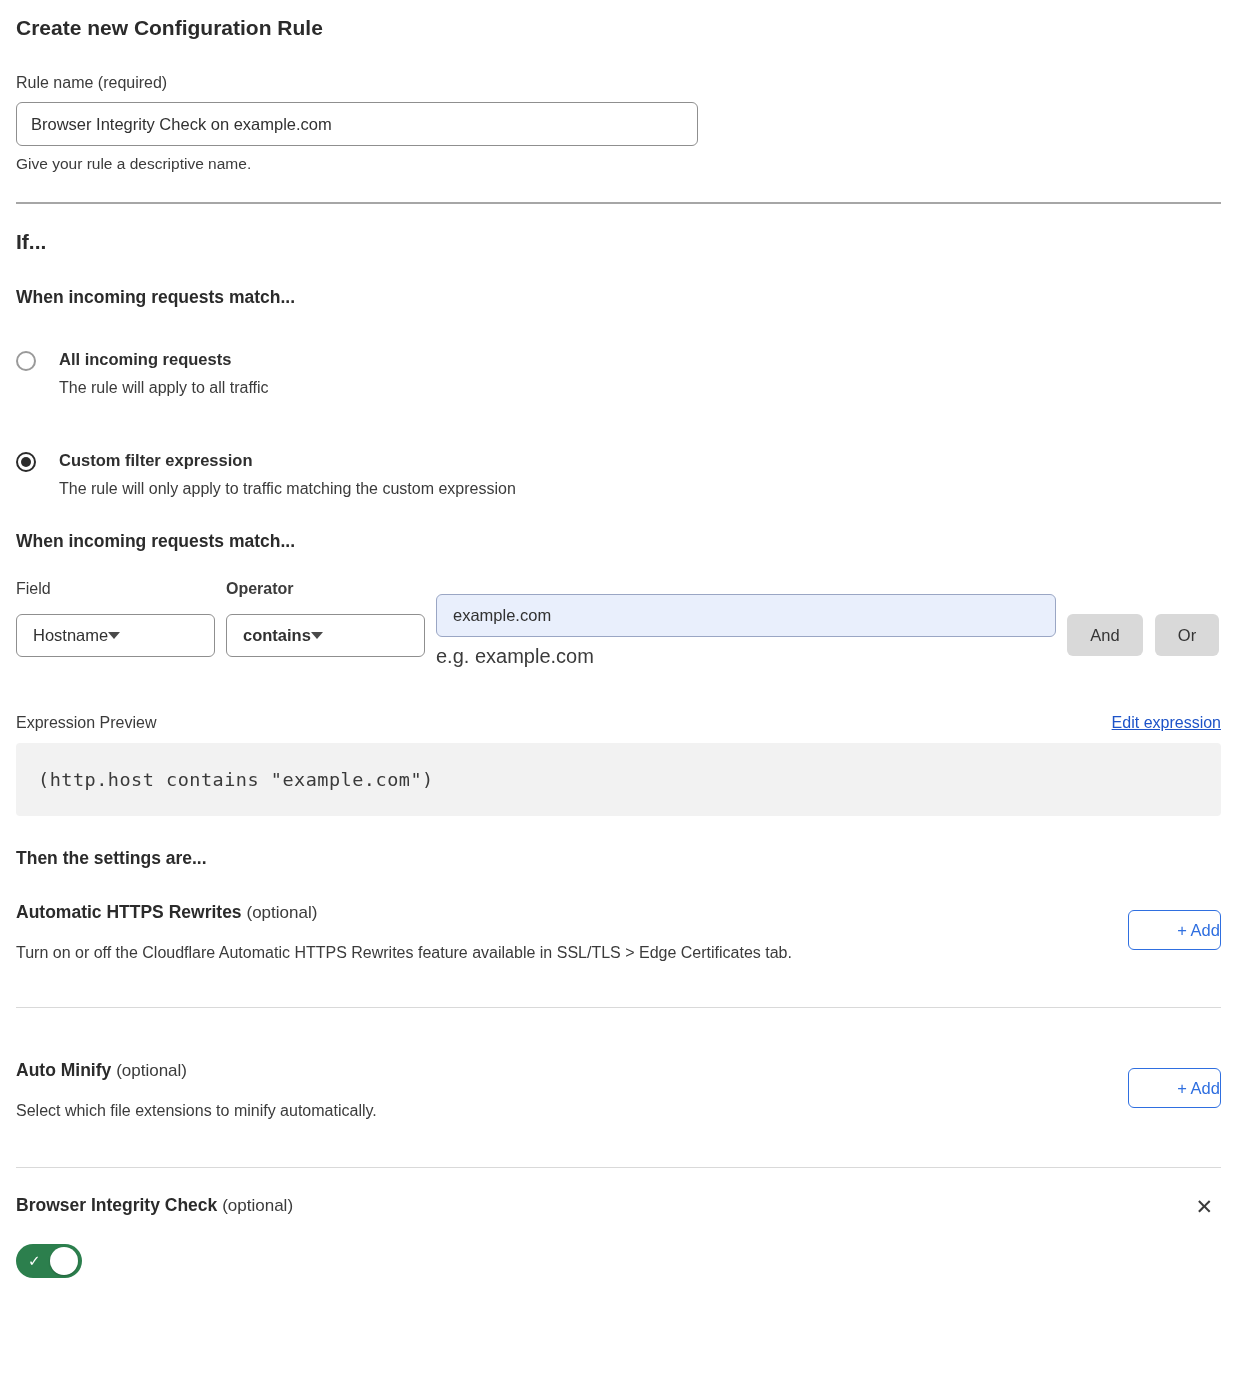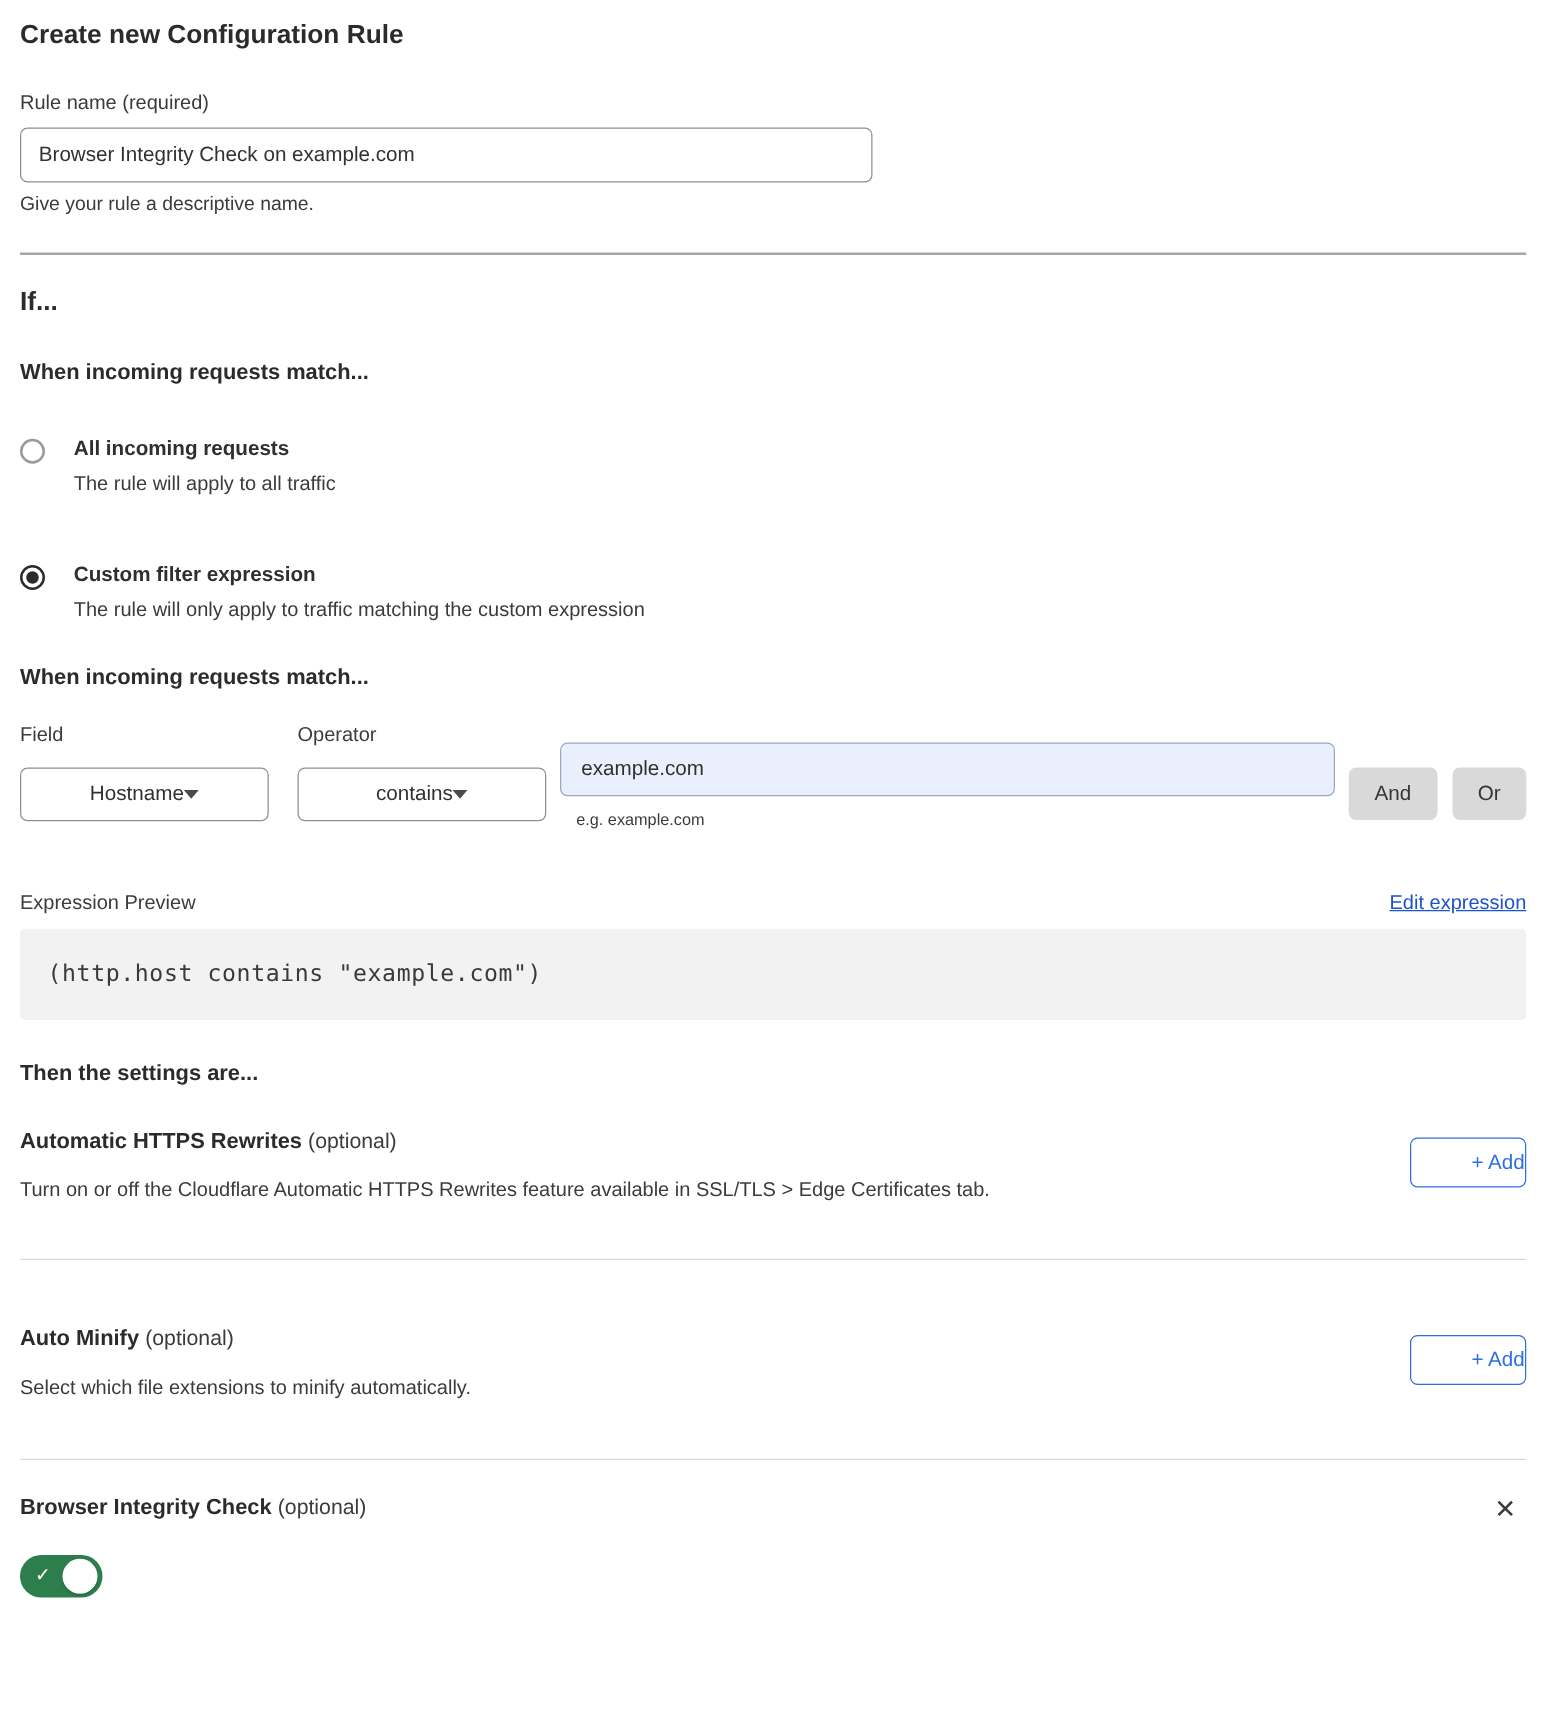--- a/index.html
+++ b/index.html
@@ -52,42 +52,42 @@
   .radio-desc { margin-top: 8px; font-size: 16px; line-height: 20px; color: #3b3b3b; }
 
   
   .builder-row { display: flex; align-items: flex-start; margin-top: 27px; }
   .builder-col .col-label { font-size: 16px; line-height: 20px; color: #3b3b3b; }
   .control { margin-top: 15px; }
   .select-box {
     width: 199px; height: 43px;
     border: 1px solid #8f8f8f; border-radius: 6px;
     background: #fff;
-    display: flex; align-items: center; justify-content: center;
-    padding: 0 4px; cursor: pointer;
+    display: flex; align-items: center; justify-content: flex-start;
+    padding: 0 16px; cursor: pointer;
     font-size: 16.5px; color: #313131;
   }
   .caret-down {
     width: 0; height: 0;
     border-left: 6px solid transparent;
     border-right: 6px solid transparent;
     border-top: 7px solid #4a4a4a;
   }
-  .col-operator { margin-left: 23px; }
+  .col-operator { margin-left: 11px; font-weight: bold; }
   .col-value { margin-left: 11px; }
   .value-input {
     width: 620px; height: 43px;
     border: 1px solid #9aa6c4; border-radius: 6px;
     background: #e9effc;
     padding: 0 16px;
     font-family: "Liberation Sans", "DejaVu Sans", sans-serif;
     font-size: 16.5px; color: #313131;
     outline: none;
   }
-  .value-helper { margin-top: 9px; font-size: 13px; line-height: 20px; color: #3b3b3b; margin-left: 13px; }
+  .value-helper { margin-top: 9px; font-size: 20px; line-height: 20px; color: #3b3b3b; }
   .connector-btn {
     height: 42px; margin-top: 35px;
     border: none; border-radius: 6px;
     background: #d9d9d9; color: #363636;
     font-family: "Liberation Sans", "DejaVu Sans", sans-serif;
     font-size: 16.5px; cursor: pointer;
   }
   .and-btn { width: 76px; margin-left: 11px; }
   .or-btn { width: 64px; margin-left: 12px; }
 

